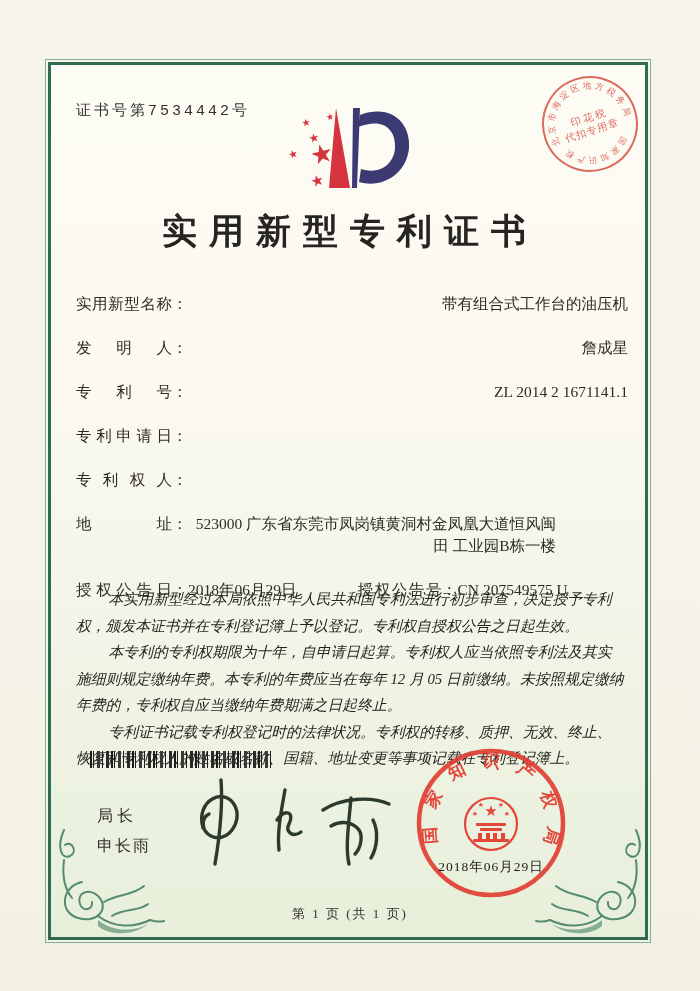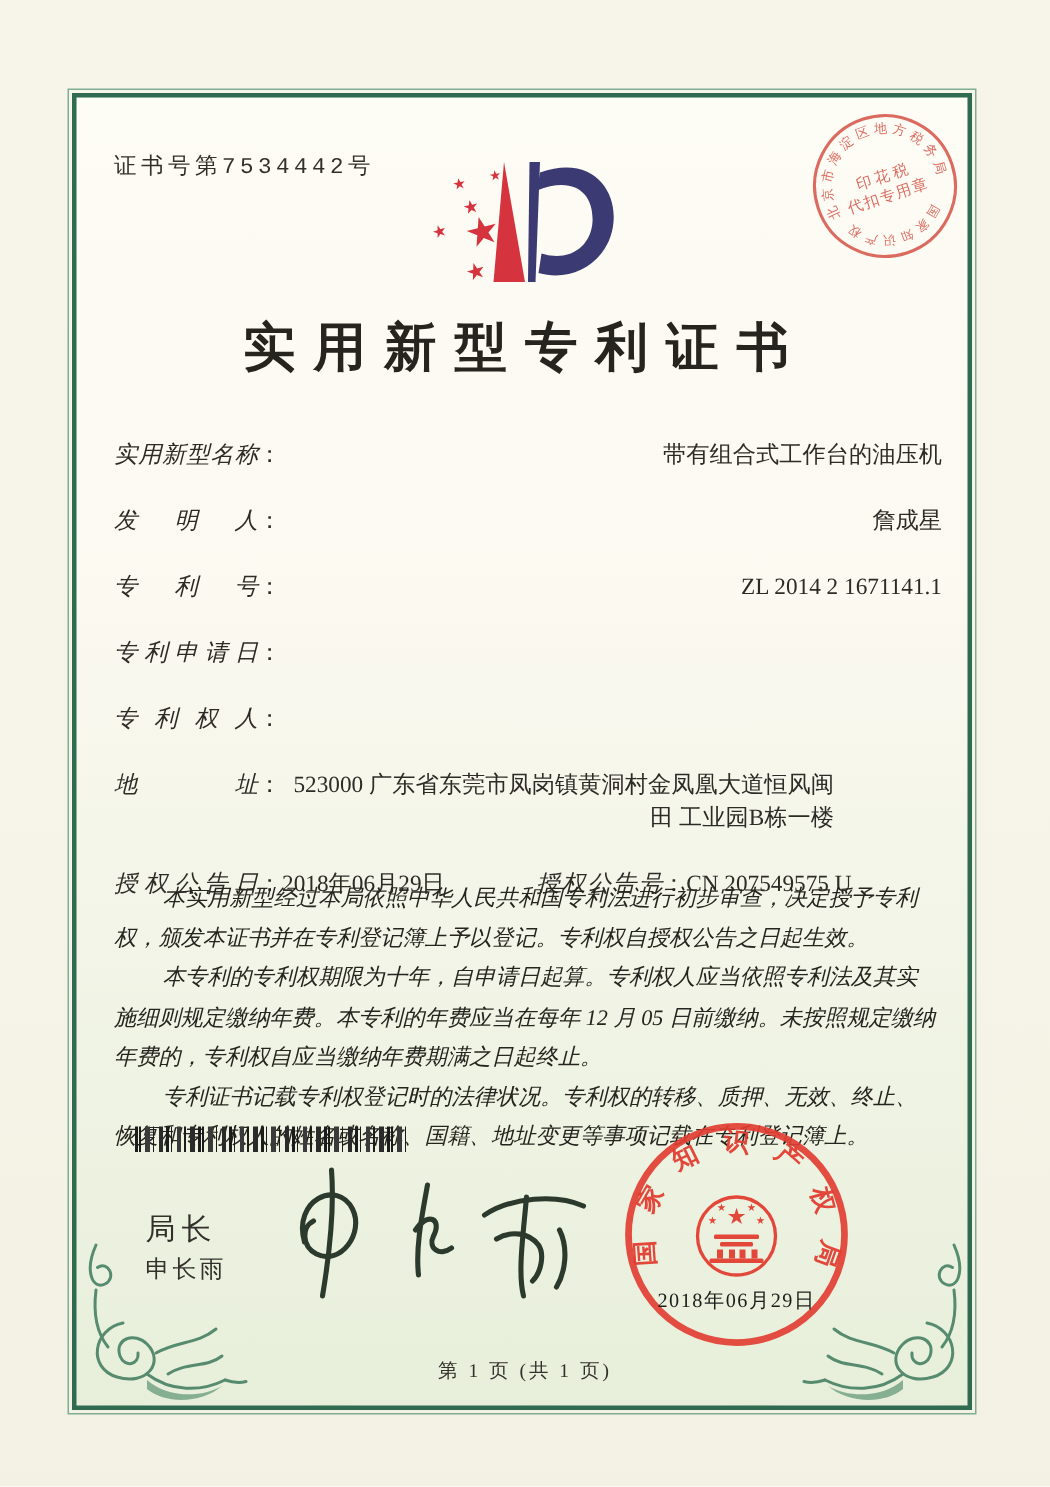--- a/index.html
+++ b/index.html
@@ -16,40 +16,40 @@
     outline:1px solid #7fae93;outline-offset:2px;
     background:linear-gradient(180deg,#fdfcf5 0%,#fbf9f0 38%,#f3f5e8 62%,#e7efda 100%);
   }
   .waves{position:absolute;left:48px;top:62px;width:600px;height:878px;pointer-events:none;}
   .cert-no{left:76px;top:101px;font-size:15px;letter-spacing:3px;color:#33302c;font-family:Liberation Mono, monospace;}
   .logo{left:272px;top:96px;}
   .title{left:0;right:0;top:208px;text-align:center;font-size:35px;font-weight:600;
          letter-spacing:12px;color:#26241f;}
   .fields{left:76px;top:293px;width:552px;font-size:15.5px;color:#2e2b27;}
   .row{display:flex;margin-bottom:22px;line-height:22px;}
-  .lab{width:96px;text-align:justify;text-align-last:justify;flex:none;font-style:italic;}
+  .lab{width:96px;text-align:justify;text-align-last:justify;flex:none;}
   .colon{width:16px;flex:none;}
   .val{flex:1;text-align:right;}
   .addr-val{max-width:368px;}
   .grant-row{display:flex;}
   .grant-right{margin-left:61px;display:flex;align-items:flex-end;}
   .grant-right .lab{width:84px;}
   .paras{left:76px;top:586px;width:550px;font-size:14.8px;line-height:26.5px;
          font-style:italic;color:#26241f;}
   .paras p{margin:0;text-indent:2.2em;}
   .barcode{left:90px;top:751px;width:182px;height:17px;
     background:
       repeating-linear-gradient(90deg,
         #1c1c1c 0 2px, rgba(0,0,0,0) 2px 3px,
         #1c1c1c 3px 4px, rgba(0,0,0,0) 4px 7px,
         #3a3a3a 7px 10px, rgba(0,0,0,0) 10px 12px,
         #1c1c1c 12px 13px, rgba(0,0,0,0) 13px 16px,
         #2a2a2a 16px 19px, rgba(0,0,0,0) 19px 21px);
   }
-  .chief-label{left:97px;top:806px;font-size:20px;letter-spacing:4px;color:#33302c;}
+  .chief-label{left:97px;top:806px;font-size:16px;letter-spacing:4px;color:#33302c;}
   .chief-name{left:97px;top:836px;font-size:16px;letter-spacing:2px;color:#33302c;}
   .signature{left:185px;top:770px;}
   .seal{left:412px;top:744px;}
   .seal-date{left:413px;top:858px;width:156px;text-align:center;font-size:13.5px;
              letter-spacing:1px;color:#1d1c1a;z-index:5;}
   .stamp{left:539px;top:73px;opacity:.92;}
   .flourish-l{left:52px;top:824px;}
   .flourish-r{left:533px;top:824px;transform:scaleX(-1);}
   .footer{left:0;right:0;top:905px;text-align:center;font-size:13px;
           letter-spacing:2px;color:#33302c;}

